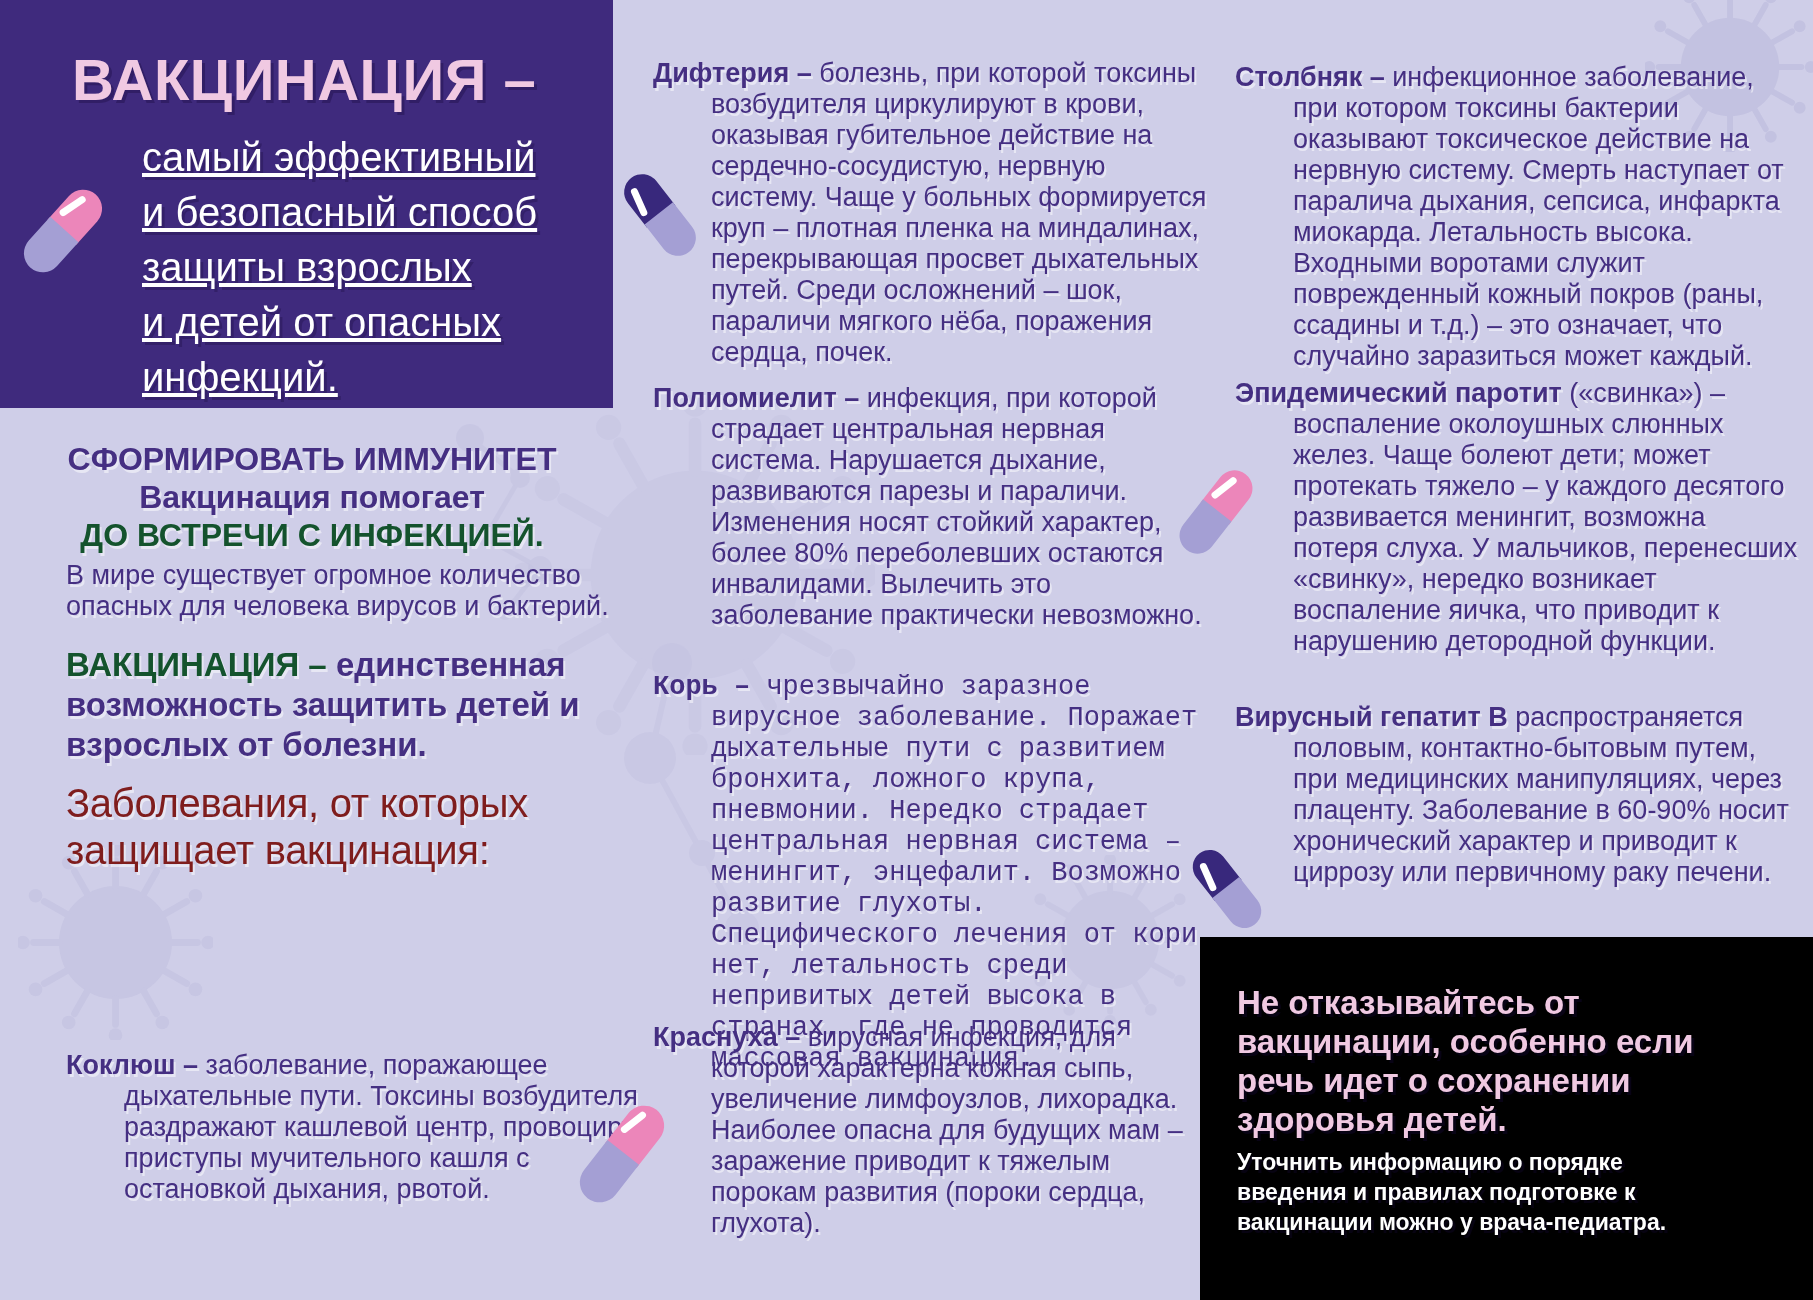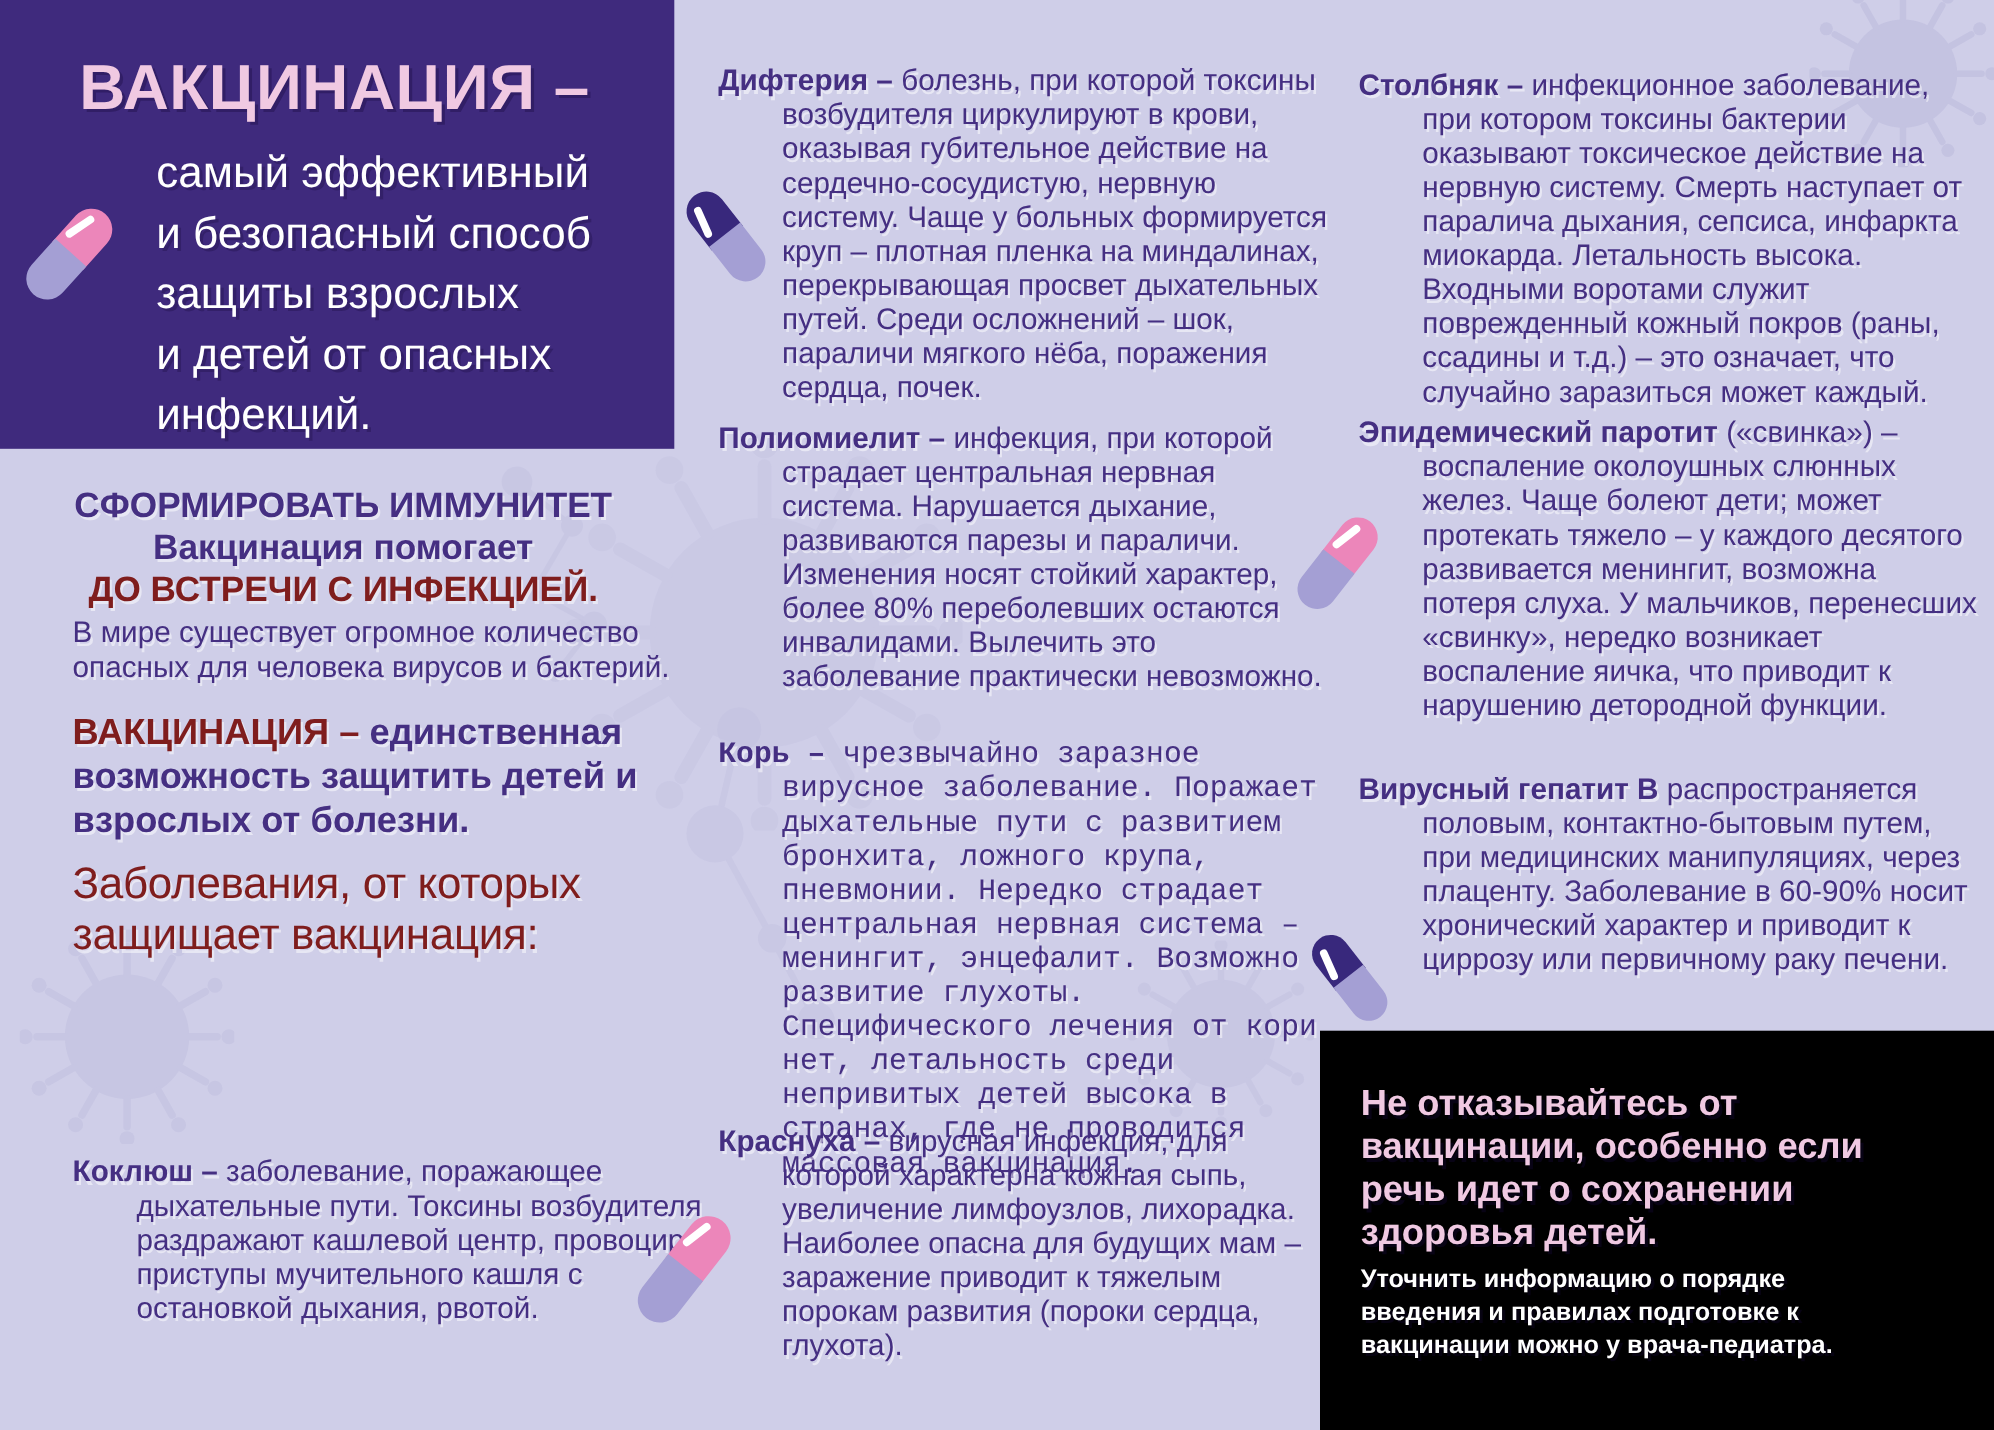--- a/index.html
+++ b/index.html
@@ -26,25 +26,25 @@
   .p3{left:602px;top:1098px;width:40px;height:112px;transform:rotate(38deg);}
   .p4{left:1198px;top:464px;width:36px;height:96px;transform:rotate(38deg);}
   .p5{left:1210px;top:844px;width:34px;height:90px;transform:rotate(-38deg);}
   
   .header-box{left:0;top:0;width:613px;height:408px;background:#3f2a7d;}
   .footer-box{left:1200px;top:937px;width:704px;height:363px;background:#000000;}
   
   .title{left:72px;top:46px;font-size:58px;font-weight:700;color:#f0c9e2;letter-spacing:0.5px;
          text-shadow:3px 3px 0 rgba(24,10,60,0.35);}
   .subtitle{left:142px;top:130px;font-size:40px;line-height:55px;color:#ffffff;
-            text-shadow:3px 3px 0 rgba(24,10,60,0.3);}
+            text-shadow:3px 3px 0 rgba(24,10,60,0.3);text-decoration:underline;}
   .prelines{white-space:pre-line;}
   
   .light-shadow{text-shadow:2px 3px 0 rgba(255,255,255,0.5);}
-  .mag{color:#7f1d1d;}
+  .mag{color:#14532d;}
   .heading-block{left:12px;top:440px;width:600px;text-align:center;}
   .hb{font-size:32px;font-weight:700;line-height:38px;}
   .world{left:66px;top:560px;font-size:27px;line-height:31px;}
   .lead{left:66px;top:645px;width:515px;font-size:33px;font-weight:700;line-height:40px;}
   .section-heading{left:66px;top:780px;width:545px;font-size:40px;font-weight:400;line-height:47px;color:#7f1d1d;letter-spacing:-0.3px;}
   .para{margin:0;font-size:27px;line-height:31px;padding-left:58px;text-indent:-58px;}
   .para strong{font-weight:700;}
   .t-tub{left:66px;top:905px;width:530px;}
   .t-per{left:66px;top:1050px;width:530px;}
   .t-dif{left:653px;top:58px;width:505px;}

